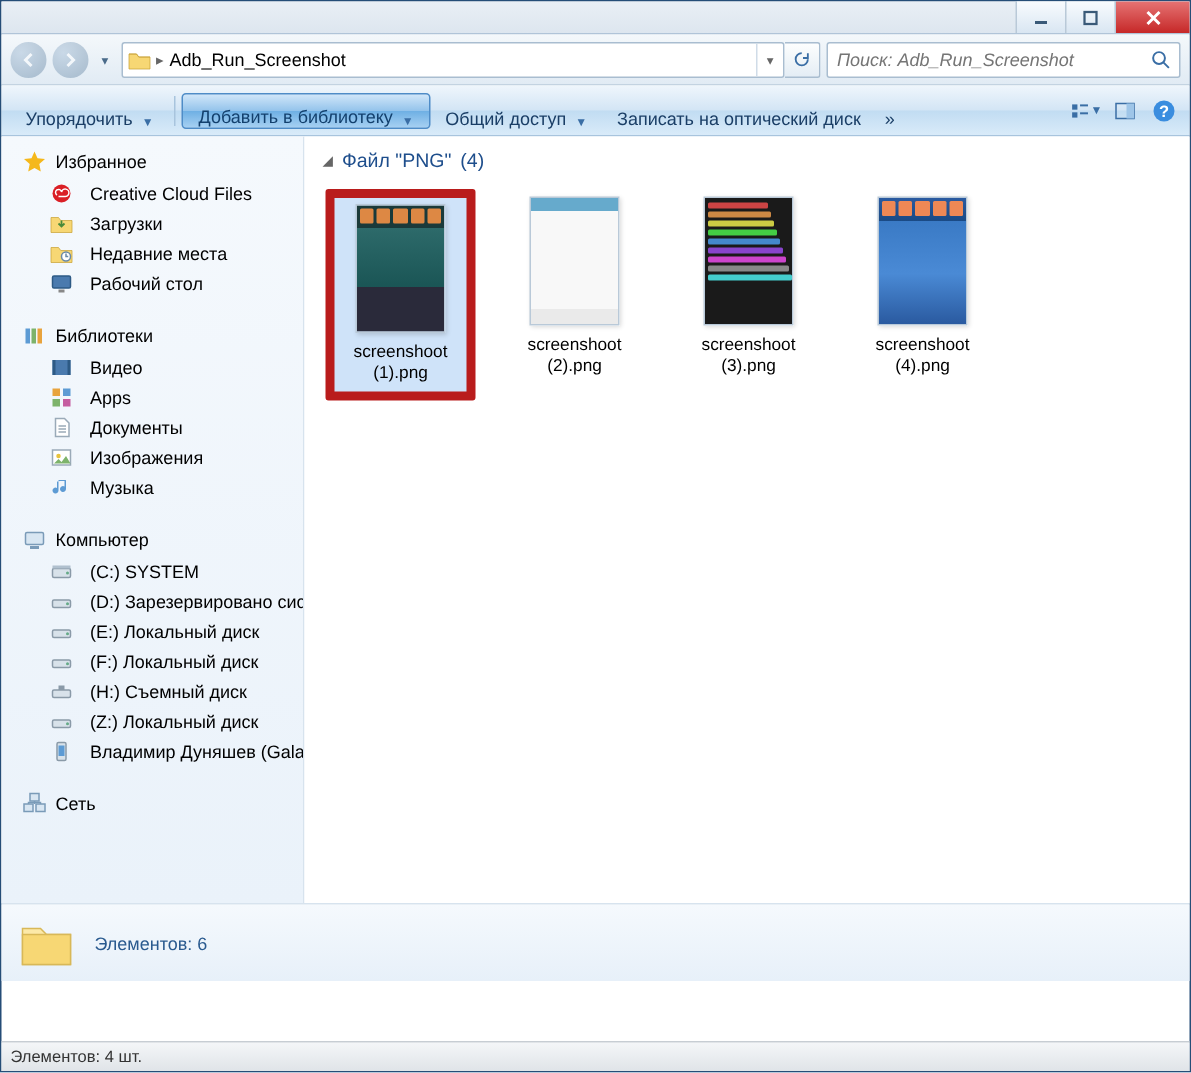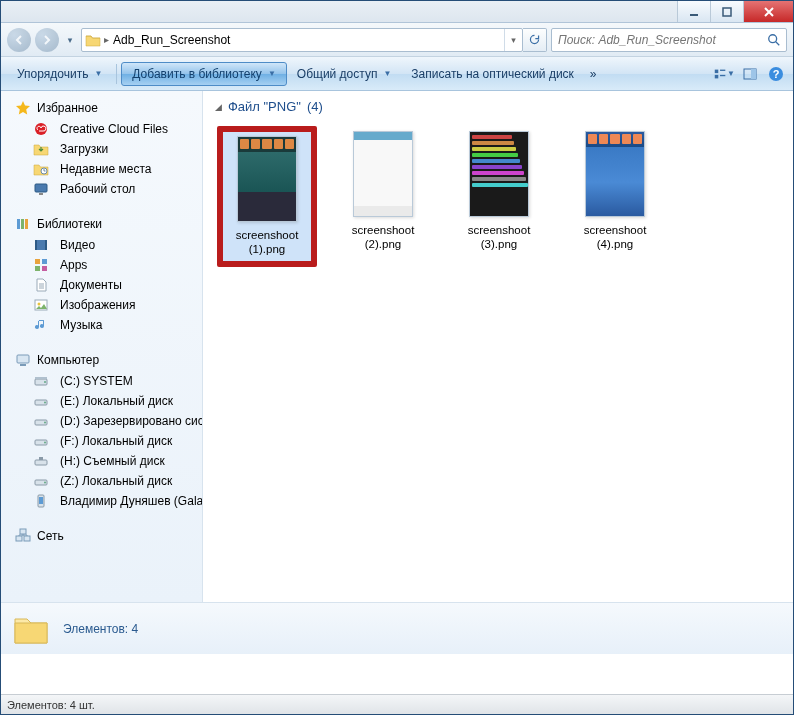--- a/index.html
+++ b/index.html
@@ -22,21 +22,21 @@
   .addr-icon{width:22px;display:flex;align-items:center;justify-content:center;}
   .addr-text{flex:1; font-size:12px; padding:0 4px;}
   .addr-drop{width:18px;border-left:1px solid #d0dce8;display:flex;align-items:center;justify-content:center;font-size:9px;color:#666;height:100%;}
   .addr-refresh{width:24px;height:24px;border:1px solid #a9bdd0;border-left:none;background:linear-gradient(#fdfefe,#e4edf5);display:flex;align-items:center;justify-content:center;border-radius:0 2px 2px 0;}
   .searchbox{ width:236px; height:24px; border:1px solid #a9bdd0; background:#fff; display:flex; align-items:center; border-radius:2px;}
   .searchbox input{ flex:1; border:none; outline:none; font-size:12px; padding:0 6px; color:#888; font-style:italic; background:transparent;}
   .searchbox .sicn{width:24px;display:flex;align-items:center;justify-content:center;color:#3a6ea5;}
 
   
   .toolbar{ height:34px; background:linear-gradient(#eff6fc,#d3e5f5 50%,#c1dcf2 51%,#d9ebf9); display:flex; align-items:center; padding:0 6px; gap:0; border-bottom:1px solid #a8c4dd;}
-  .tbutton{ height:24px; padding:0 10px; display:flex; align-items:center; gap:4px; font-size:12px; color:#1a3e66; border-radius:3px;}
+  .tbutton{ height:24px; padding:0 10px; display:flex; align-items:flex-end; gap:4px; font-size:12px; color:#1a3e66; border-radius:3px;}
   .tbutton .drop{font-size:8px; color:#3a6ea5; margin-left:2px;}
   .tbutton.primary{ background:linear-gradient(#d0e6f9,#93c3eb 50%,#6fb0e4 51%,#a6d0f2); border:1px solid #4e8cc7; color:#13406d;}
   .tsep{ width:1px; height:20px; background:#a8c4dd; margin:0 4px;}
   .tspacer{flex:1;}
   .ticons{display:flex; gap:4px; align-items:center;}
   .ticon{ width:22px;height:22px; display:flex;align-items:center;justify-content:center;}
 
   
   .body{ flex:1; display:flex; overflow:hidden; background:#fff;}
   .sidebar{ width:202px; background:linear-gradient(to bottom,#f5f9fd,#eaf2fa); border-right:1px solid #d7e3ee; overflow-y:auto; padding:6px 0 10px;}
@@ -320,30 +320,30 @@
               </span>
               <span>(C:) SYSTEM</span>
             </div>
             <div class="gitem">
               <span class="gicon">
                 <svg width="16" height="16" viewBox="0 0 16 16">
                   <rect x="2" y="7" width="12" height="5" rx="1" fill="#d8e2ea" stroke="#8a9aa8"></rect>
                   <circle cx="12" cy="9.5" r="1" fill="#6a8"></circle>
                 </svg>
               </span>
-              <span>(E:) Локальный диск</span>
+              <span>(D:) Зарезервировано сис</span>
             </div>
             <div class="gitem">
               <span class="gicon">
                 <svg width="16" height="16" viewBox="0 0 16 16">
                   <rect x="2" y="7" width="12" height="5" rx="1" fill="#d8e2ea" stroke="#8a9aa8"></rect>
                   <circle cx="12" cy="9.5" r="1" fill="#6a8"></circle>
                 </svg>
               </span>
-              <span>(D:) Зарезервировано сис</span>
+              <span>(E:) Локальный диск</span>
             </div>
             <div class="gitem">
               <span class="gicon">
                 <svg width="16" height="16" viewBox="0 0 16 16">
                   <rect x="2" y="7" width="12" height="5" rx="1" fill="#d8e2ea" stroke="#8a9aa8"></rect>
                   <circle cx="12" cy="9.5" r="1" fill="#6a8"></circle>
                 </svg>
               </span>
               <span>(F:) Локальный диск</span>
             </div>
@@ -448,19 +448,19 @@
     </div>
   </div>
 
   <div class="details">
     <div class="foldericon-big">
       <svg width="40" height="40" viewBox="0 0 40 40">
           <path d="M4 10 h12 l4 4 h16 v20 H4 z" fill="#fce9a8" stroke="#d8b858"></path>
           <path d="M4 14 h32 v20 H4 z" fill="#f7d774" stroke="#d8b858"></path>
         </svg>
     </div>
-    <div class="dtext">Элементов: 4</div>
+    <div class="dtext">Элементов: 6</div>
   </div>
 
   <div class="status">
     <span>Элементов: 4 шт.</span>
   </div>
 </div>
 
 </body></html>

